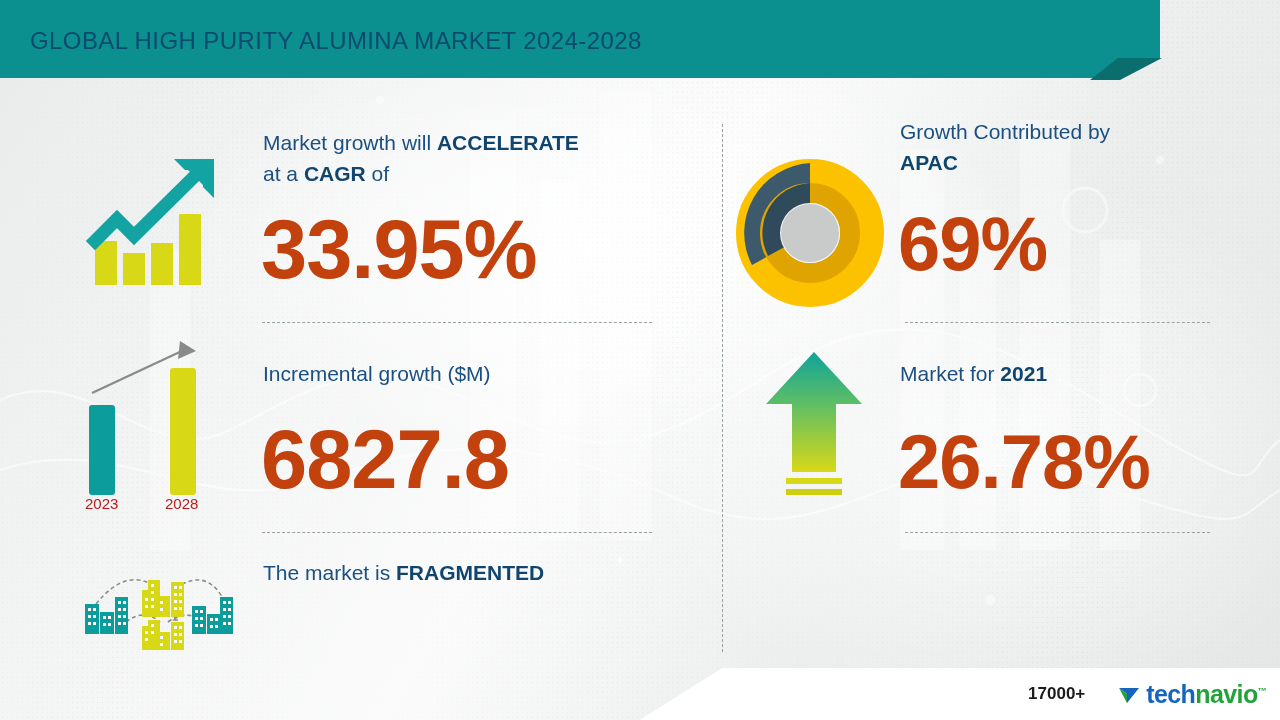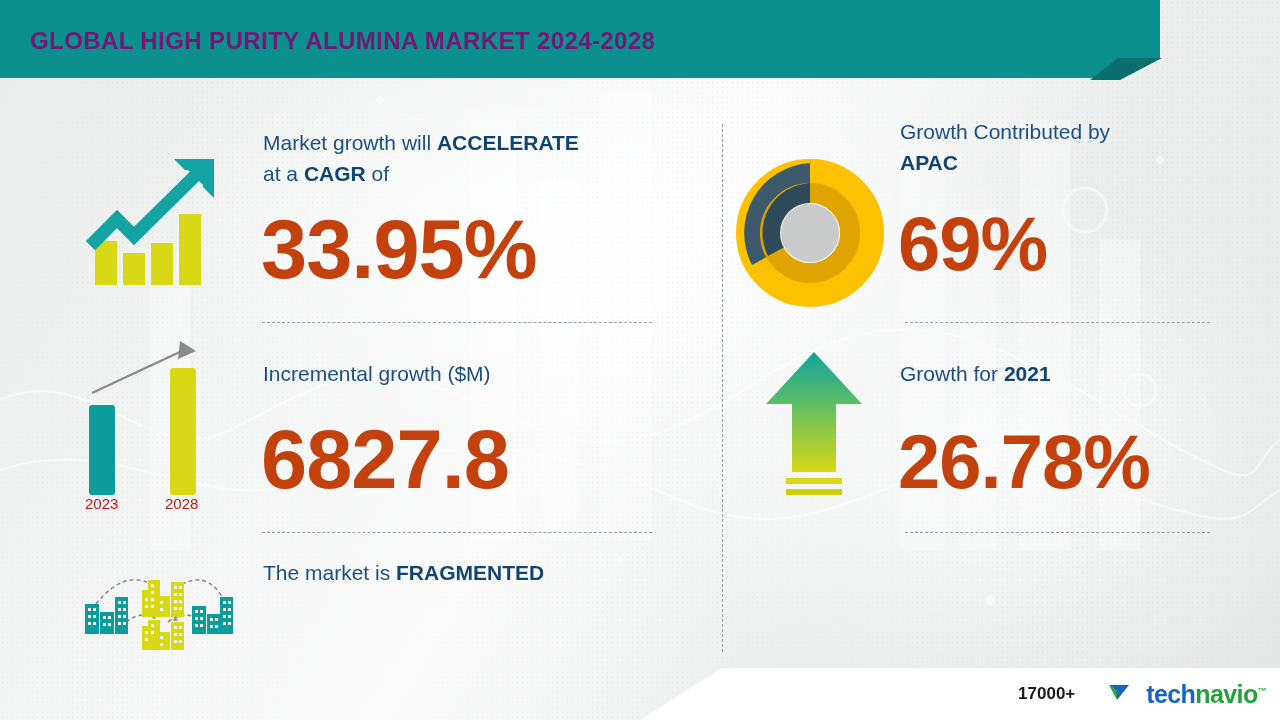--- a/index.html
+++ b/index.html
@@ -42,23 +42,23 @@
     background:#0c8f8f;
     clip-path:polygon(0 0, 1160px 0, 1160px 58px, 1118px 78px, 0 78px);
   }
   #header-fold {
     position:absolute; left:1090px; top:58px; width:72px; height:32px;
     background:#0a6e6e;
     clip-path:polygon(28px 0, 72px 0, 30px 22px, 0 22px);
   }
   #header-title {
     position:absolute; left:30px; top:27px;
-    color:#701a75;
+    color:#0c4a6e;
     font-size:24px;
-    font-weight:bold;
+    font-weight:normal;
     letter-spacing:.4px;
     font-family:"Liberation Sans", sans-serif;
     white-space:nowrap;
   }
 
   
   .stat-label {
     color:#1b4f82;
     font-size:21px;
     line-height:31px;
@@ -119,21 +119,21 @@
     gap:9px; padding-right:14px;margin-top:24px;
   }
   #footer-count {
     font-size:17px; font-weight:bold; color:#1b1b1b;
     font-family:"Liberation Sans", sans-serif;
   }
   #footer-text {
     font-size:16px; color:#2a2a2a; font-weight:400;
     font-family:"Liberation Sans", sans-serif;
   }
-  #footer-logo { display:flex; align-items:flex-start; gap:14px; margin-left:22px; }
+  #footer-logo { display:flex; align-items:flex-end; gap:4px; margin-left:22px; }
   #logo-word { font-size:25px; font-weight:bold; letter-spacing:-.6px; }
   #logo-tech { color:#1565c0; }
   #logo-navio { color:#22a33a; }
   #logo-tm { font-size:9px; color:#22a33a; vertical-align:super; font-weight:bold; }
 
   .bar-year {
     position:absolute;
     font-size:15px; color:#b91c1c;
     font-family:"Liberation Sans", sans-serif;
   }
@@ -352,21 +352,21 @@
       <stop offset="45%" stop-color="#62bf63"></stop>
       <stop offset="100%" stop-color="#d8d816"></stop>
     </linearGradient>
   </defs>
   <path d="M52 4 L100 56 L74 56 L74 124 L30 124 L30 56 L4 56 Z" fill="url(#arrowGrad)"></path>
   <rect x="24" y="130" width="56" height="6" fill="#d8d816"></rect>
   <rect x="24" y="141" width="56" height="6" fill="#cfcf10"></rect>
 </svg>
 
 <div id="g24-label" class="stat-label">
-  <span>Growth for </span><b>2021</b>
+  <span>Market for </span><b>2021</b>
 </div>
 <div id="g24-value" class="stat-big">26.78%</div>
 
 <div id="footer"></div>
 <div id="footer-inner">
   <span id="footer-count">17000+</span>
   <span id="footer-logo">
     <svg width="26" height="26" viewBox="0 0 26 26">
       <path d="M3 5 L23 5 L11 20 L11 11 Z" fill="#1565c0"></path>
       <path d="M3 5 L11 11 L11 20 Z" fill="#22a33a"></path>

